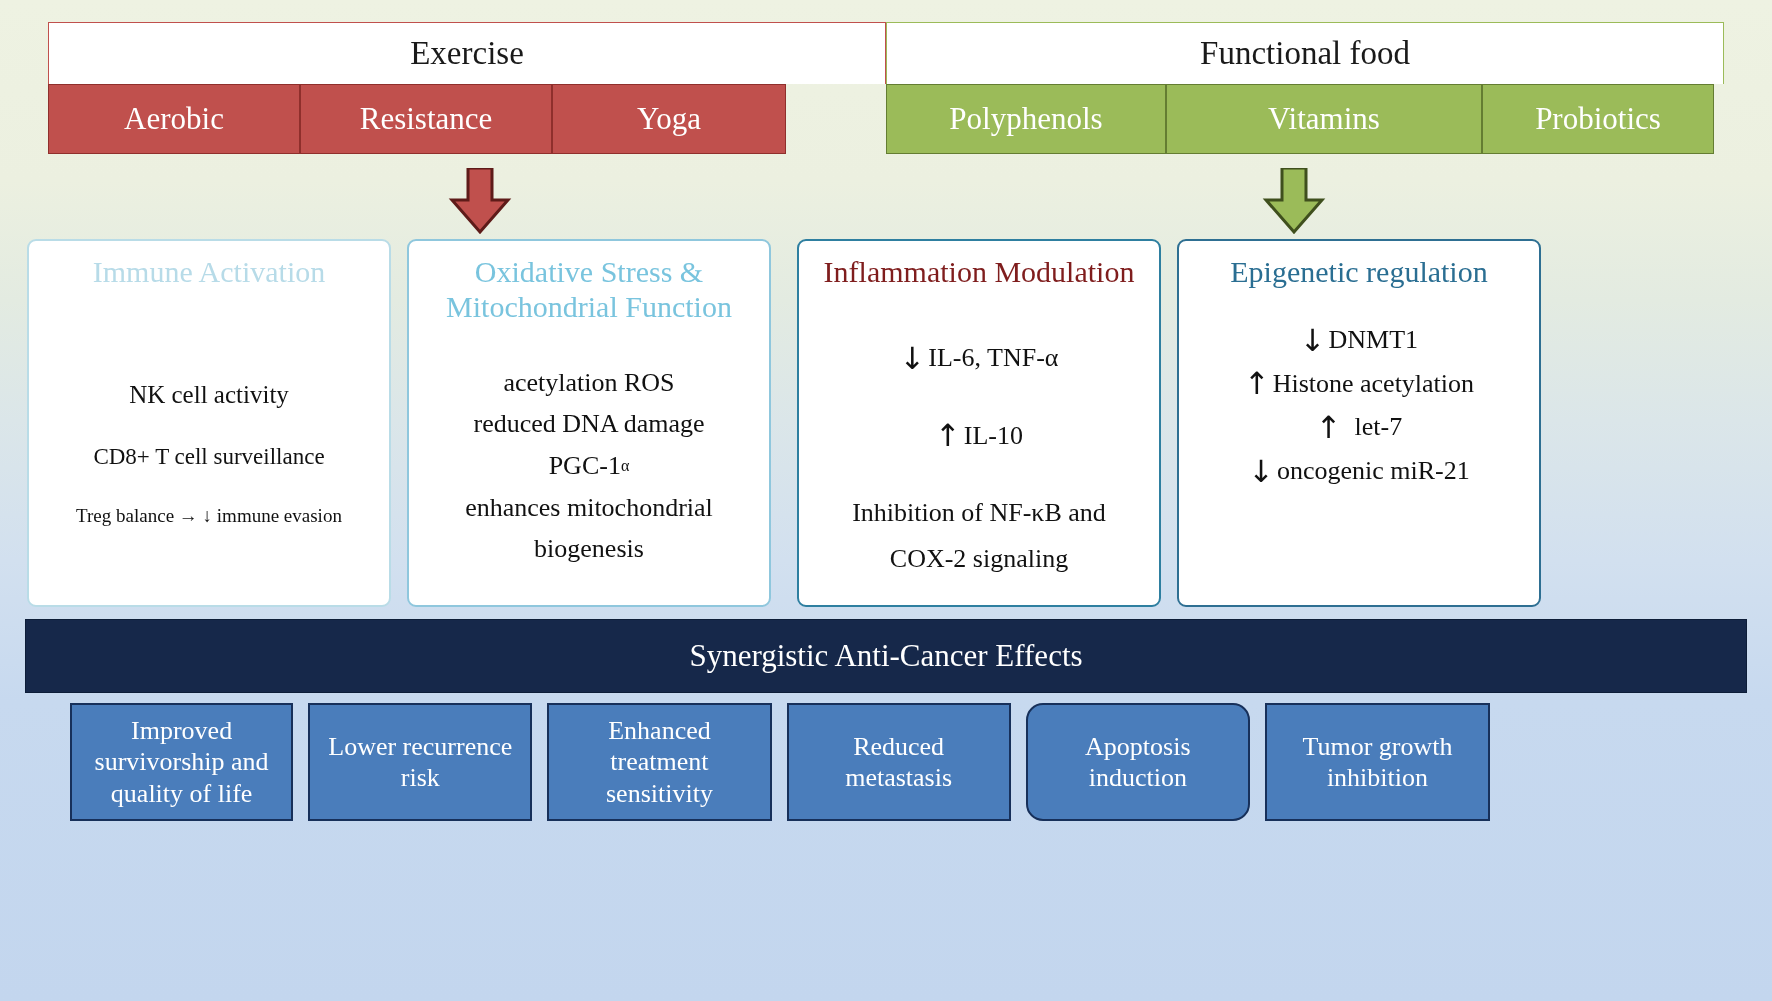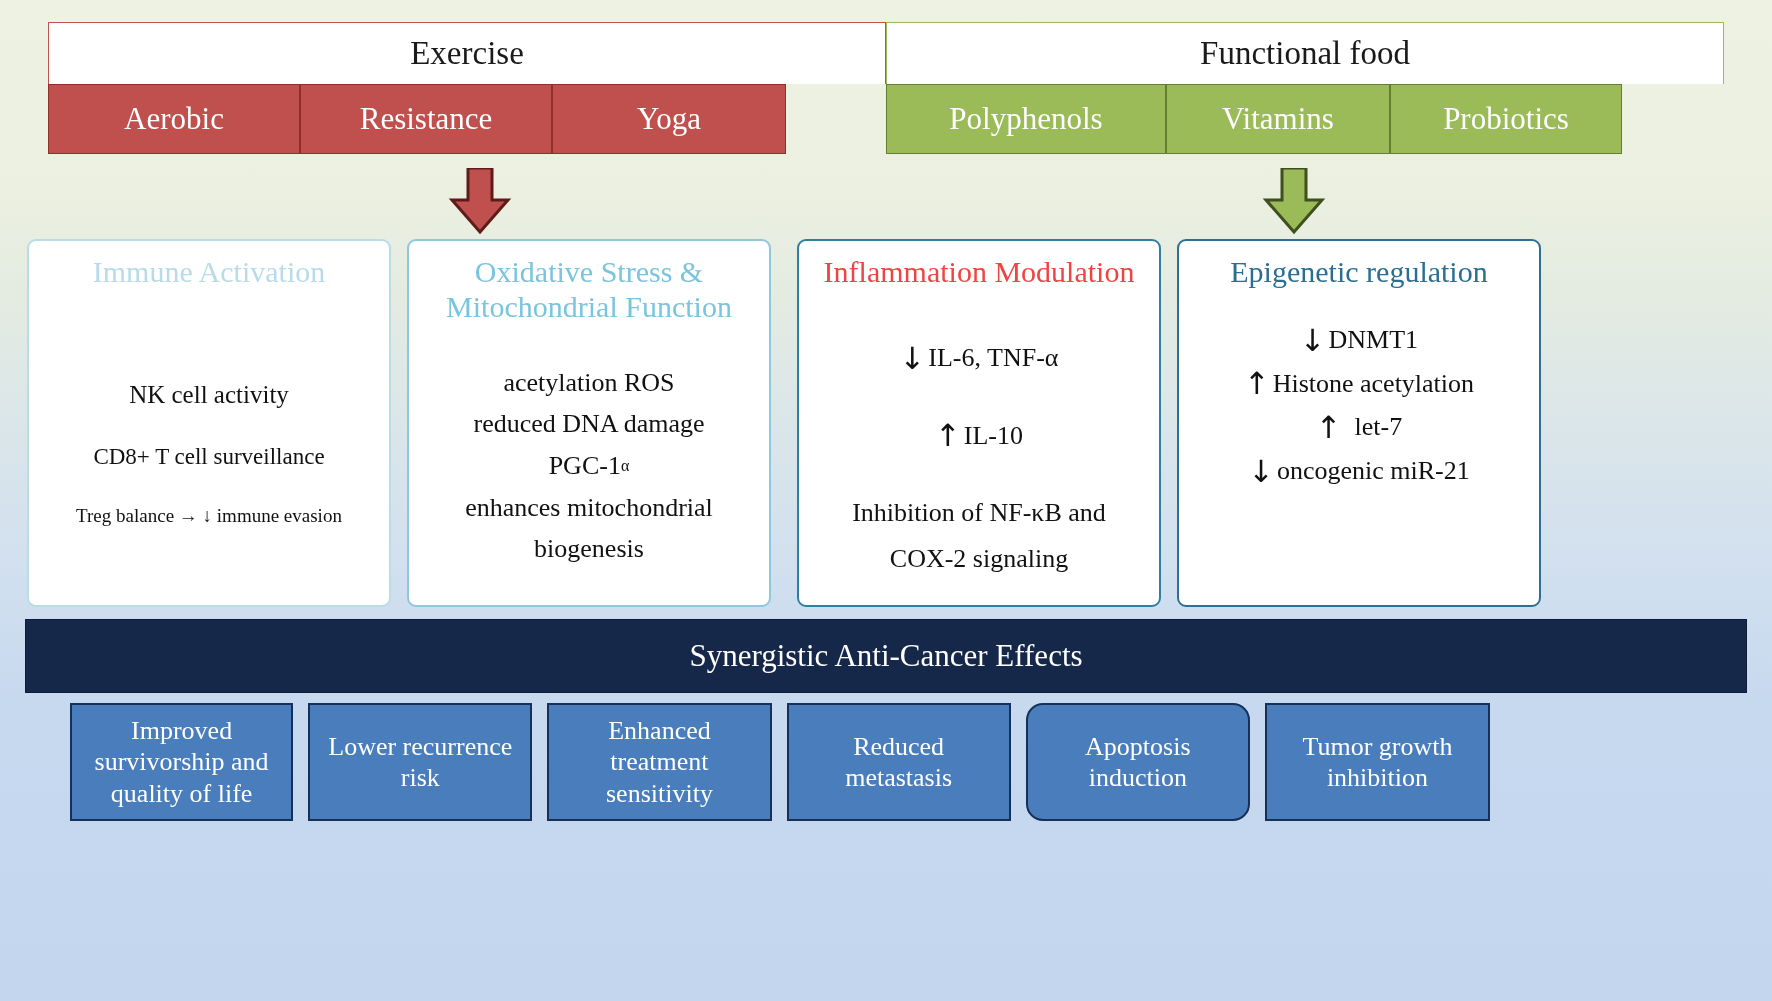--- a/index.html
+++ b/index.html
@@ -56,21 +56,21 @@
 
   #box-immune{left:27px;top:239px;width:364px;height:368px;border:2px solid #b9dce7;}
   #box-immune .mech-title{color:#b7dbe8;}
   #box-immune .mech-body{gap:33px;font-size:25px;padding-top:10px;}
 
   #box-oxid{left:407px;top:239px;width:364px;height:368px;border:2px solid #8fc7dd;}
   #box-oxid .mech-title{color:#79c4de;}
   #box-oxid .mech-body{gap:10px;font-size:26px;}
 
   #box-infl{left:797px;top:239px;width:364px;height:368px;border:2.5px solid #2e7fa0;}
-  #box-infl .mech-title{color:#ef4444;}
+  #box-infl .mech-title{color:#7f1d1d;}
   #box-infl .mech-body{gap:0;font-size:26px;justify-content:flex-start;padding-top:12px;}
 
   #box-epi{left:1177px;top:239px;width:364px;height:368px;border:2.5px solid #2e6f92;}
   #box-epi .mech-title{color:#2a6e92;}
   #box-epi .mech-body{gap:12px;font-size:26px;justify-content:flex-start;padding-top:24px;}
 
   .gap-lg{height:46px;}
   .gap-md{height:30px;}
 
   
@@ -107,21 +107,21 @@
       <div class="sub-cell" style="width:252px">Aerobic</div>
       <div class="sub-cell" style="width:252px">Resistance</div>
       <div class="sub-cell" style="width:234px">Yoga</div>
     </div>
   </div>
 
   <div class="hdr" id="food-group">
     <div class="hdr-title">Functional food</div>
     <div class="sub-row">
       <div class="sub-cell" style="width:280px">Polyphenols</div>
-      <div class="sub-cell" style="width:224px">Vitamins</div>
+      <div class="sub-cell" style="width:316px">Vitamins</div>
       <div class="sub-cell" style="width:232px">Probiotics</div>
     </div>
   </div>
 
   <div class="arrow" style="left:448px;top:168px;">
     <svg width="64" height="66" viewBox="0 0 64 66">
       <polygon points="20,0 44,0 44,32 60,32 32,64 4,32 20,32" fill="#c0504d" stroke="#5e1b19" stroke-width="3"></polygon>
     </svg>
   </div>
   <div class="arrow" style="left:1262px;top:168px;">

